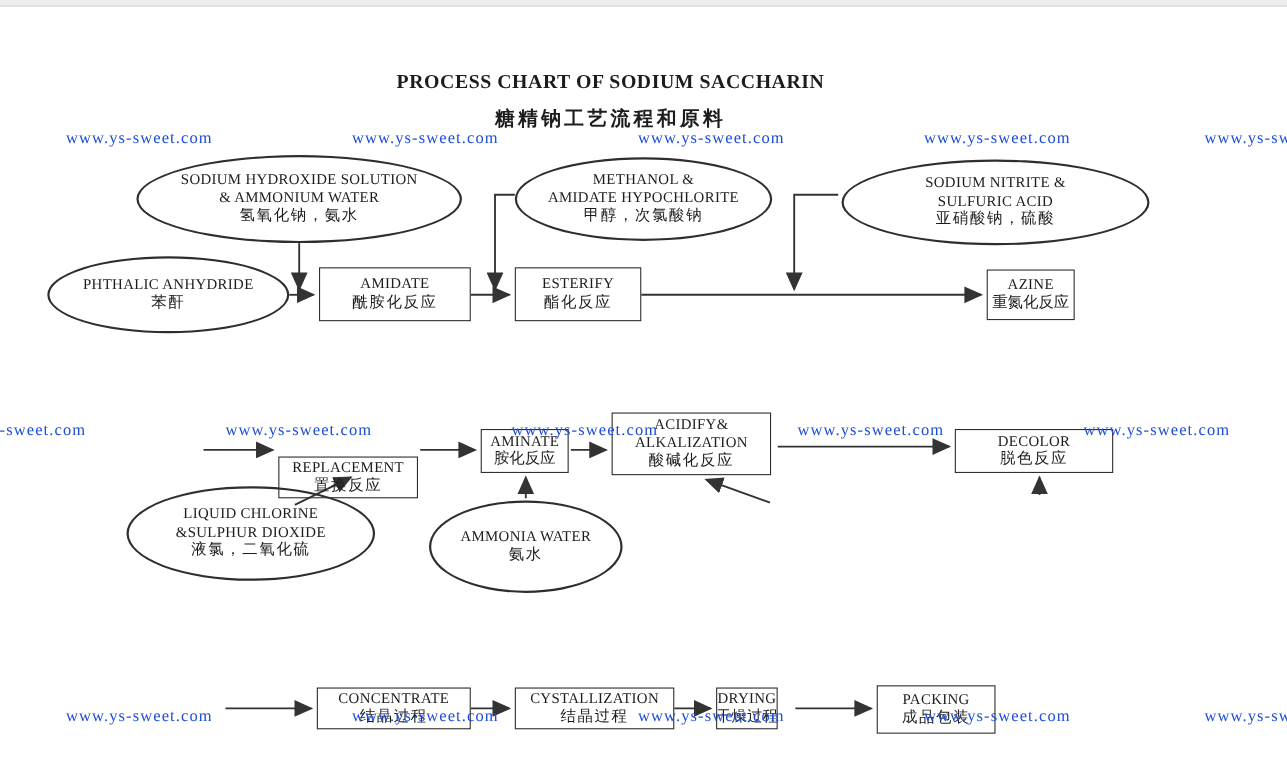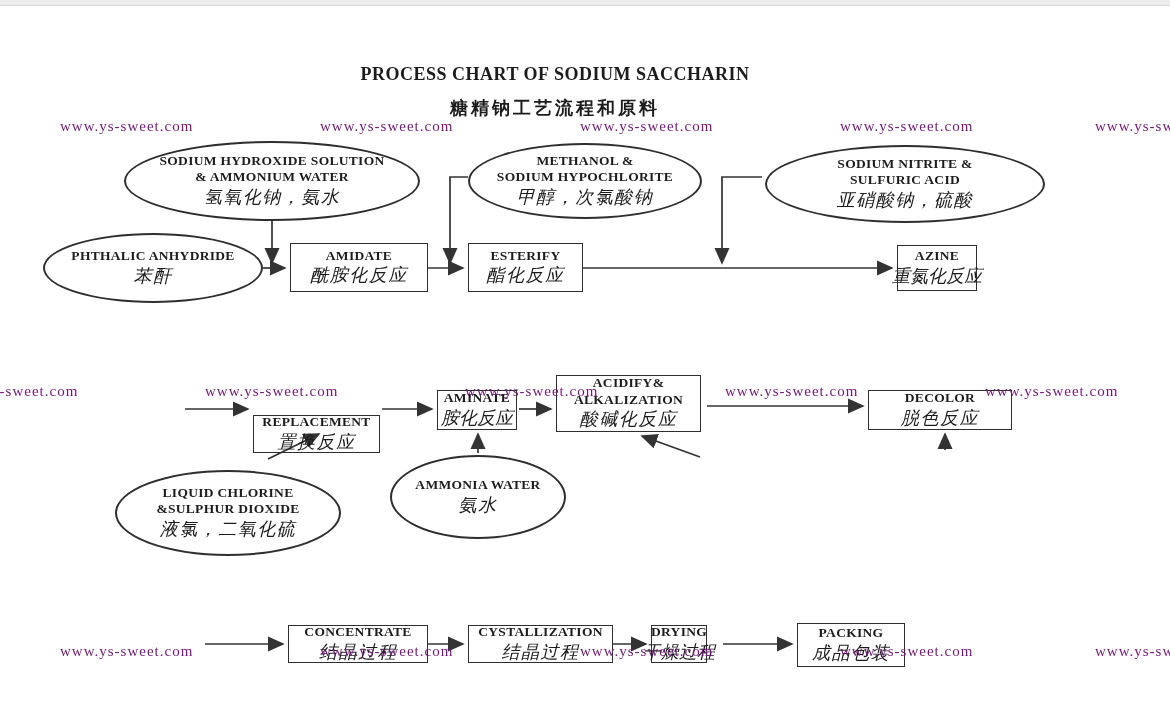--- a/index.html
+++ b/index.html
@@ -13,25 +13,25 @@
   .ellipse{
     position:absolute;border:2px solid #2e2e2e;border-radius:50%;
     display:flex;flex-direction:column;align-items:center;justify-content:center;text-align:center;
     background:transparent;box-sizing:border-box;
   }
   .box{
     position:absolute;border:1.6px solid #2e2e2e;
     display:flex;flex-direction:column;align-items:center;justify-content:center;text-align:center;
     background:transparent;box-sizing:border-box;
   }
-  .en{font-size:13.5px;line-height:1.22;letter-spacing:.3px;white-space:nowrap;font-weight:bold;}
-  .zh{font-size:18px;line-height:1.3;letter-spacing:1.5px;white-space:nowrap;font-style:italic;}
+  .en{font-size:13.5px;line-height:1.22;letter-spacing:.3px;white-space:nowrap;}
+  .zh{font-size:14px;line-height:1.3;letter-spacing:1.5px;white-space:nowrap;}
   .lines{position:absolute;left:0;top:0;pointer-events:none;}
   .wm-layer{position:absolute;left:0;top:0;width:100%;height:100%;pointer-events:none;z-index:5;}
-  .wm{position:absolute;font-size:15px;letter-spacing:1px;color:#701a75;white-space:nowrap;
+  .wm{position:absolute;font-size:15px;letter-spacing:1px;color:#1d4ed8;white-space:nowrap;
       font-family:"Liberation Serif","DejaVu Serif",serif;text-align:center;}
 </style>
 </head>
 <body>
 
 <div class="stage">
 
   <div class="top-strip"></div>
 
   <div class="title-en">PROCESS CHART OF SODIUM SACCHARIN</div>
@@ -69,21 +69,21 @@
   </svg>
 
   <div class="ellipse" style="left:124px;top:141px;width:296px;height:80px">
     <div class="en">SODIUM HYDROXIDE SOLUTION</div>
     <div class="en">&amp; AMMONIUM WATER</div>
     <div class="zh">氢氧化钠，氨水</div>
   </div>
 
   <div class="ellipse" style="left:468px;top:143px;width:234px;height:76px">
     <div class="en">METHANOL &amp;</div>
-    <div class="en">SODIUM HYPOCHLORITE</div>
+    <div class="en">AMIDATE HYPOCHLORITE</div>
     <div class="zh">甲醇，次氯酸钠</div>
   </div>
 
   <div class="ellipse" style="left:765px;top:145px;width:280px;height:78px">
     <div class="en">SODIUM NITRITE &amp;</div>
     <div class="en">SULFURIC ACID</div>
     <div class="zh">亚硝酸钠，硫酸</div>
   </div>
 
   <div class="ellipse" style="left:43px;top:233px;width:220px;height:70px">
@@ -120,21 +120,21 @@
     <div class="en">ACIDIFY&amp;</div>
     <div class="en">ALKALIZATION</div>
     <div class="zh">酸碱化反应</div>
   </div>
 
   <div class="box" style="left:868px;top:390px;width:144px;height:40px">
     <div class="en">DECOLOR</div>
     <div class="zh">脱色反应</div>
   </div>
 
-  <div class="ellipse" style="left:115px;top:470px;width:226px;height:86px">
+  <div class="ellipse" style="left:115px;top:442px;width:226px;height:86px">
     <div class="en">LIQUID CHLORINE</div>
     <div class="en">&amp;SULPHUR DIOXIDE</div>
     <div class="zh">液氯，二氧化硫</div>
   </div>
 
   <div class="ellipse" style="left:390px;top:455px;width:176px;height:84px">
     <div class="en">AMMONIA WATER</div>
     <div class="zh">氨水</div>
   </div>
 

